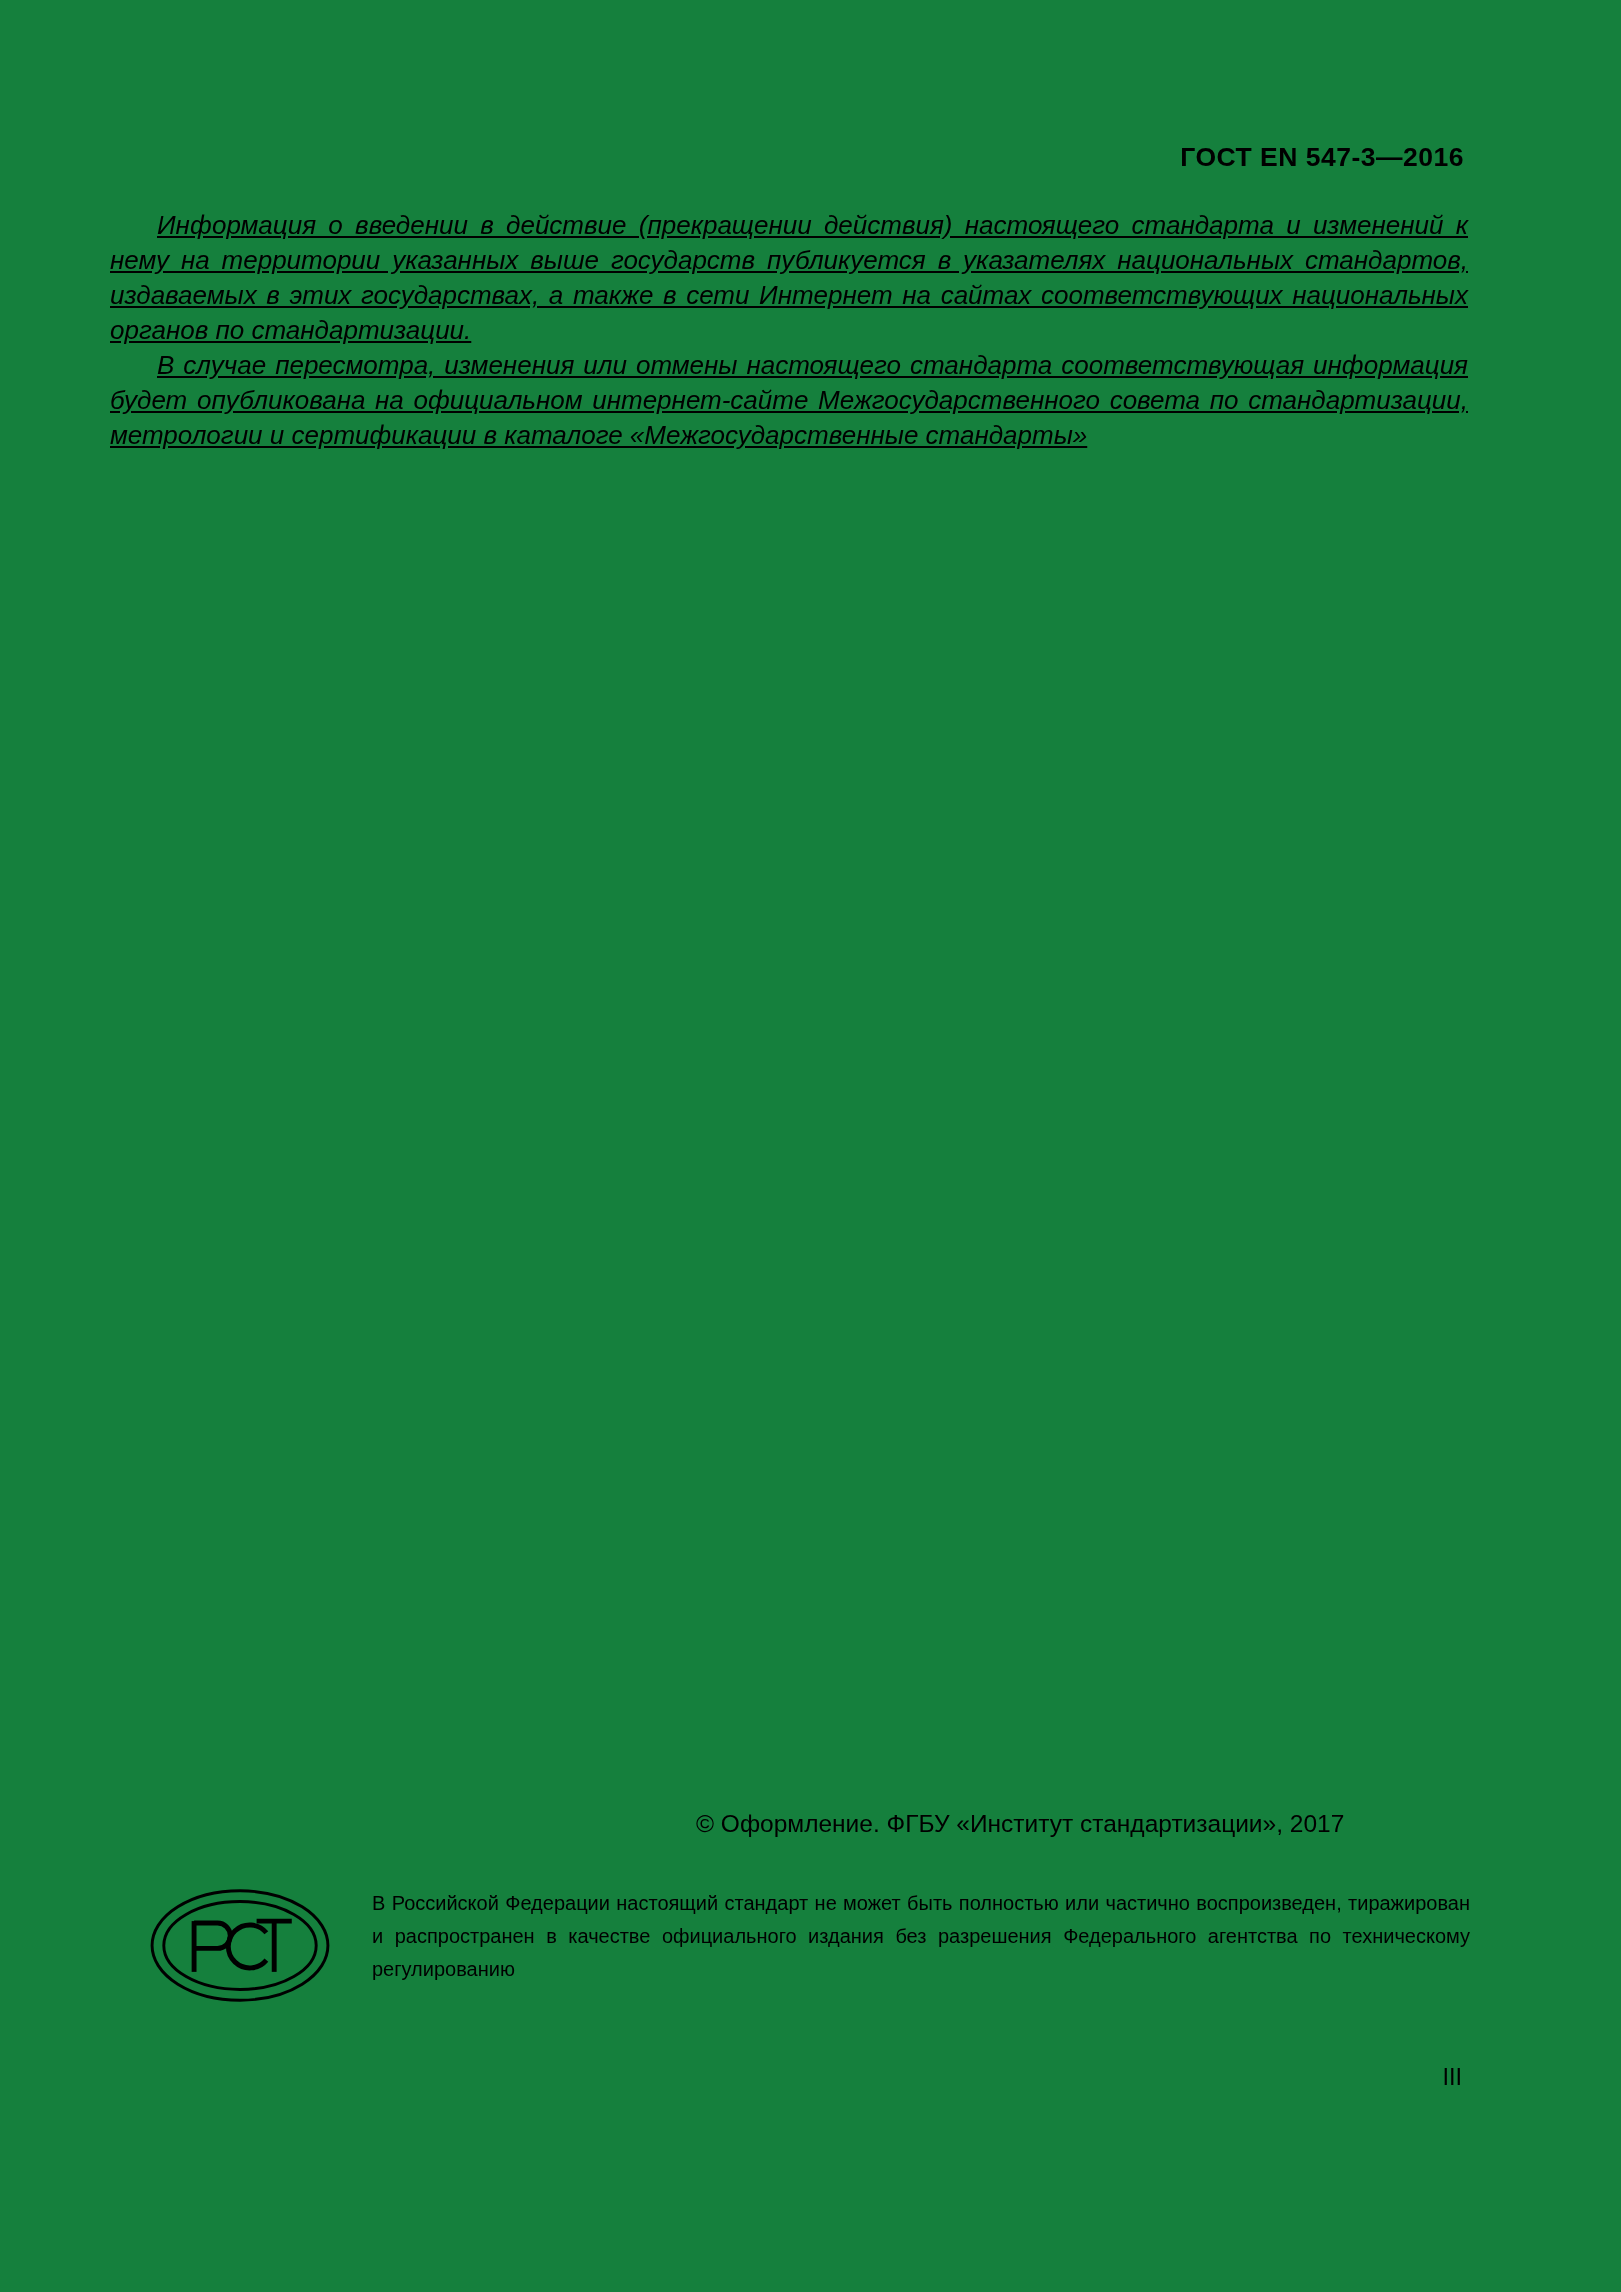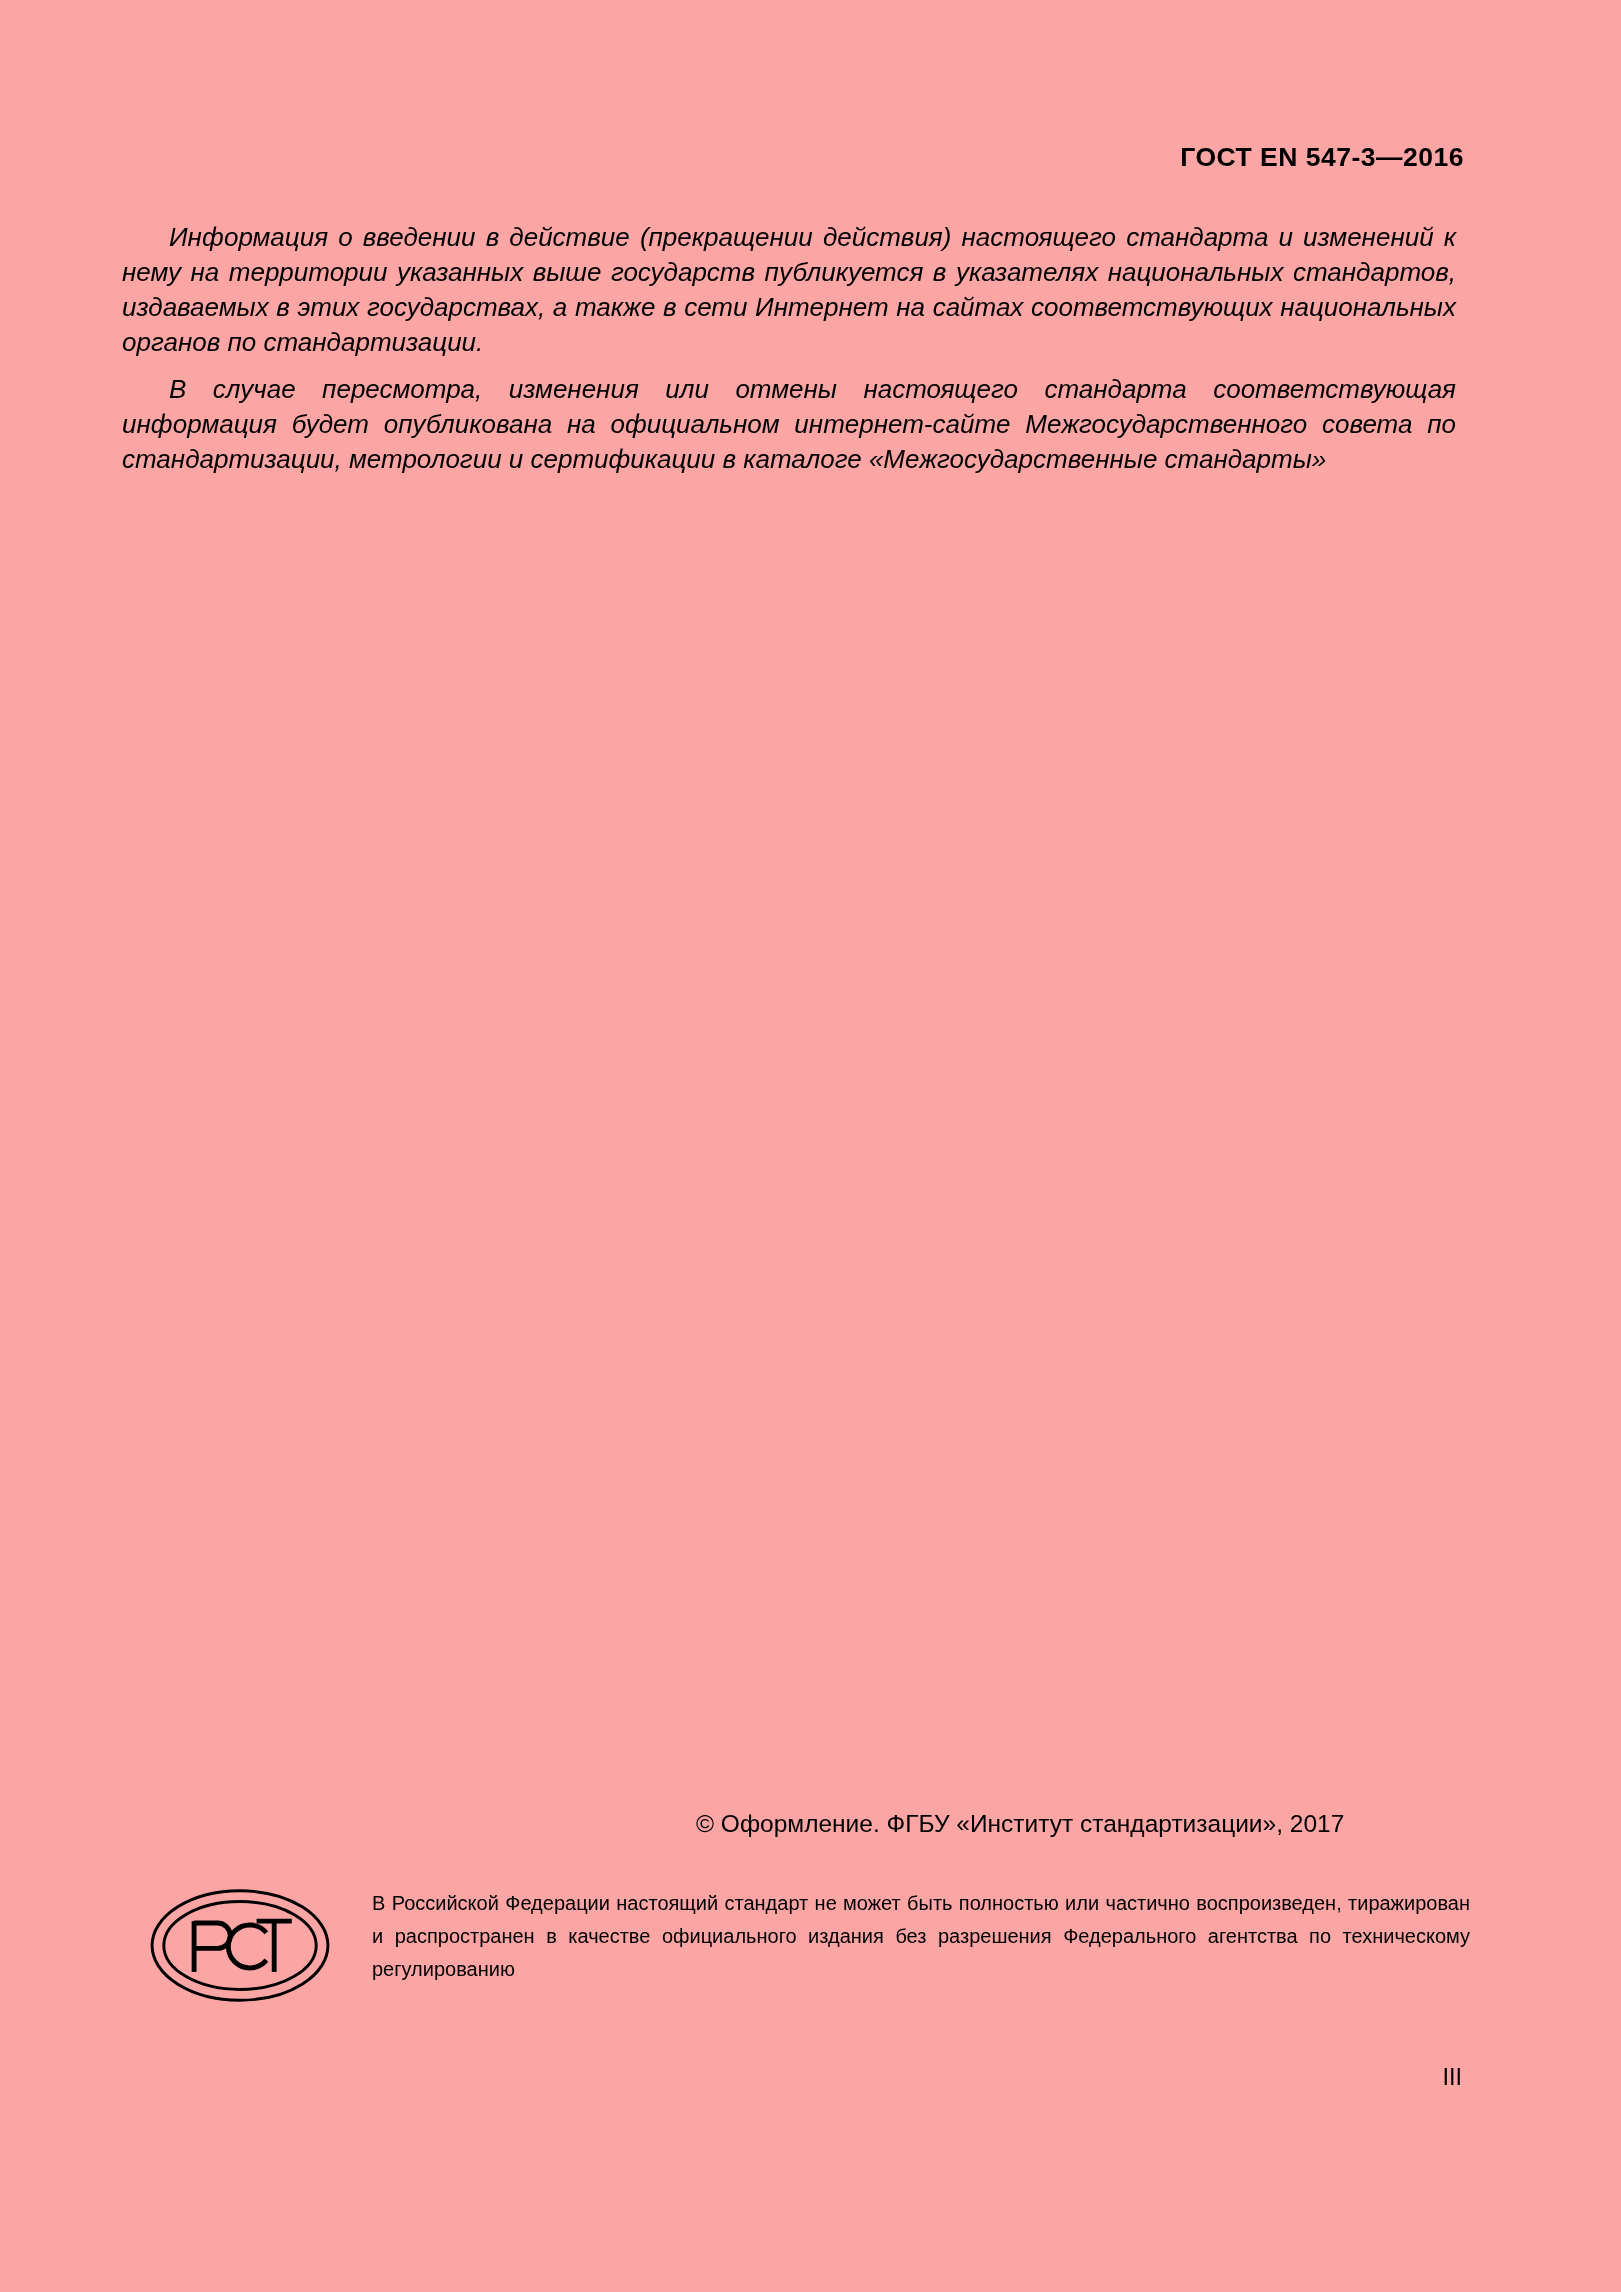--- a/index.html
+++ b/index.html
@@ -9,21 +9,21 @@
     background: #ffffff;
   }
   body {
     font-family: "Liberation Sans", sans-serif;
     color: #000000;
   }
   .page {
     position: relative;
     width: 1621px;
     height: 2293px;
-    background: #fca5a5;
+    background: #15803d;
     margin: 0 auto;
     overflow: hidden;
   }
 
   
   .doc-header {
     position: absolute;
     top: 142px;
     right: 157px;
     font-size: 26.5px;
@@ -38,21 +38,22 @@
     top: 208px;
     left: 110px;
     width: 1358px;
   }
   .para {
     font-size: 26px;
     font-style: italic;
     line-height: 35px;
     text-align: justify;
     text-justify: inter-word;
-    margin: 12px;
+    margin: 0;
+    text-decoration: underline;
   }
   .para + .para {
     margin-top: 0px;
   }
   .para .indent {
     display: inline-block;
     width: 47px;
   }
 
   

